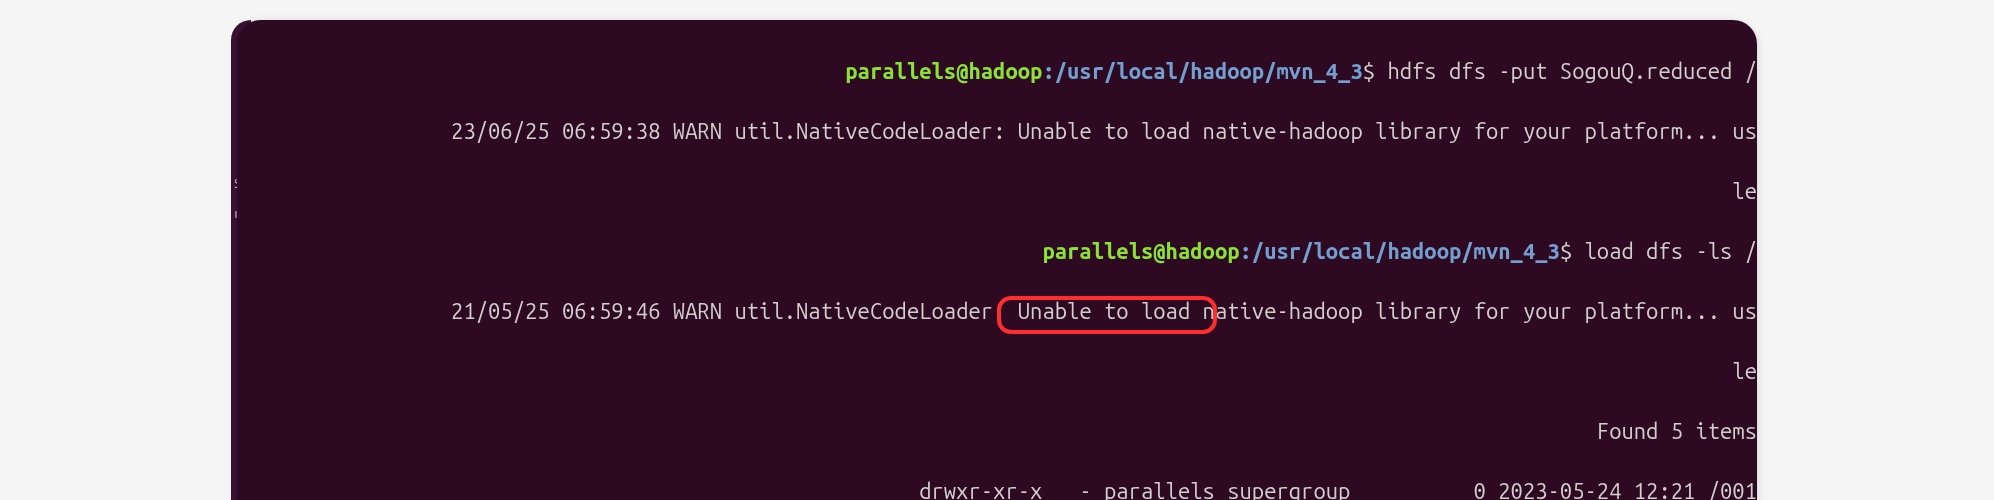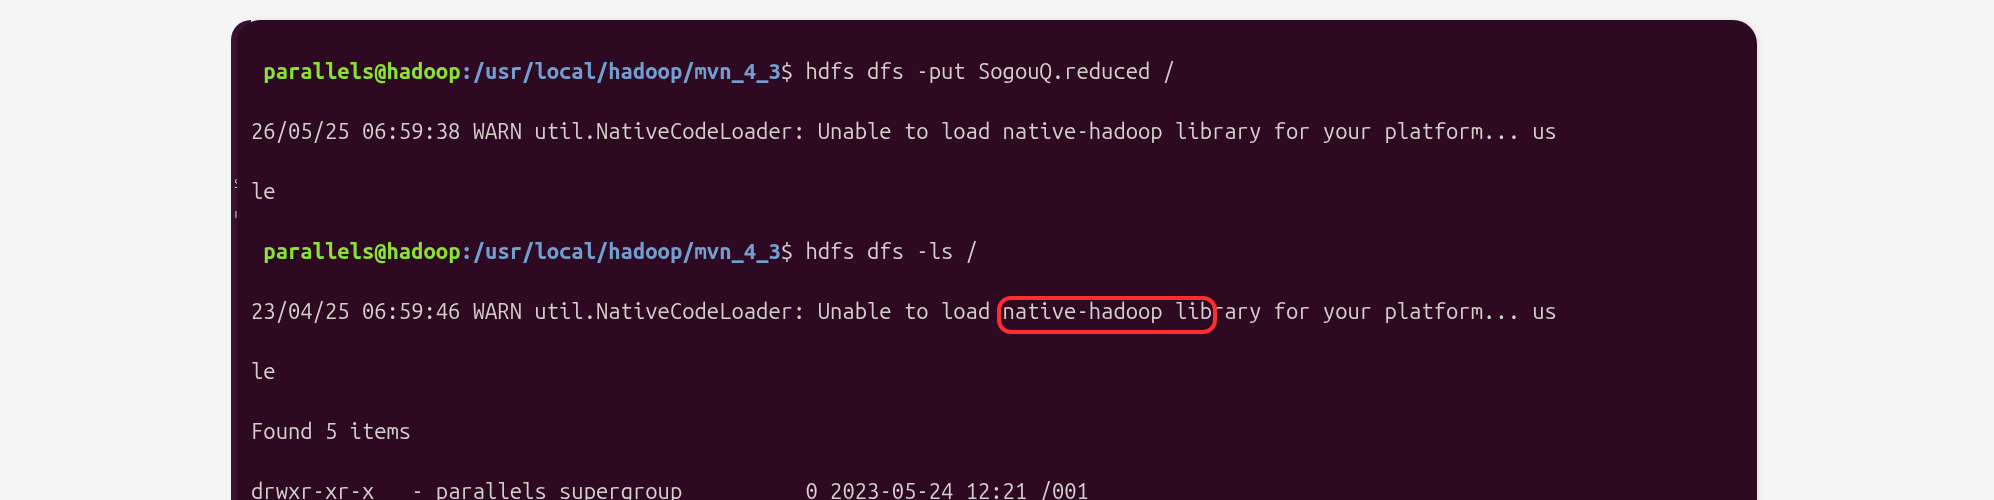--- a/index.html
+++ b/index.html
@@ -43,39 +43,39 @@
     .path { color: #729fcf; font-weight: bold; }
     .output { color: #d3d0ce; }
     .prompt-dollar { color: #d3d0ce; }
     .cmd { color: #d3d0ce; }
     .highlight-box {
       position: absolute;
       border: 4px solid #ff2d2d;
       border-radius: 14px;
       pointer-events: none;
     }
-    .line { display: block; }
+    .line { display: block; text-align: right; }
   </style>
 </head>
 <body>
 
 <div class="terminal-wrap">
   <div class="left-tab2">
     <div>n</div>
     <div style="height:110px"></div>
     <div>Sh</div>
     <div>rs</div>
   </div>
 
   <div class="terminal">
 <span class="line"> <span class="user">parallels@hadoop</span><span class="path">:</span><span class="path">/usr/local/hadoop/mvn_4_3</span><span class="prompt-dollar">$ </span><span class="cmd">hdfs dfs -put SogouQ.reduced /</span></span>
-<span class="line output">26/05/25 06:59:38 WARN util.NativeCodeLoader: Unable to load native-hadoop library for your platform... us</span>
+<span class="line output">23/06/25 06:59:38 WARN util.NativeCodeLoader: Unable to load native-hadoop library for your platform... us</span>
 <span class="line output">le</span>
-<span class="line"> <span class="user">parallels@hadoop</span><span class="path">:</span><span class="path">/usr/local/hadoop/mvn_4_3</span><span class="prompt-dollar">$ </span><span class="cmd">hdfs dfs -ls /</span></span>
-<span class="line output">23/04/25 06:59:46 WARN util.NativeCodeLoader: Unable to load native-hadoop library for your platform... us</span>
+<span class="line"> <span class="user">parallels@hadoop</span><span class="path">:</span><span class="path">/usr/local/hadoop/mvn_4_3</span><span class="prompt-dollar">$ </span><span class="cmd">load dfs -ls /</span></span>
+<span class="line output">21/05/25 06:59:46 WARN util.NativeCodeLoader: Unable to load native-hadoop library for your platform... us</span>
 <span class="line output">le</span>
 <span class="line output">Found 5 items</span>
 <span class="line output"><span>drwxr-xr-x</span>   <span>-</span> <span>parallels</span> <span>supergroup</span>          <span>0</span> <span>2023-05-24</span> <span>12:21</span> <span>/001</span></span>
 
 
 
 
     <div class="highlight-box" style="top:276px;left:760px;width:220px;height:38px;"></div>
   </div>
 </div>

